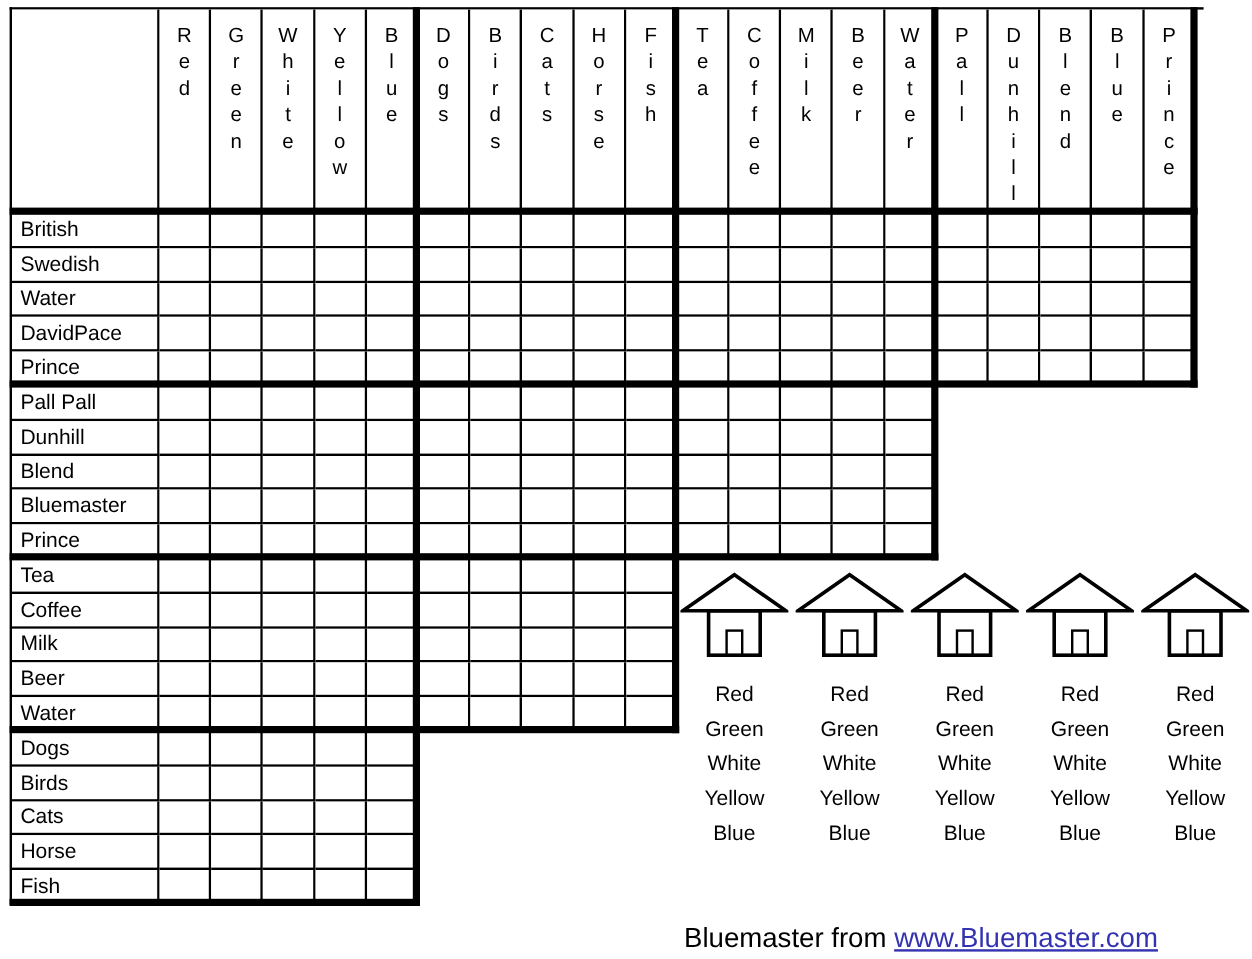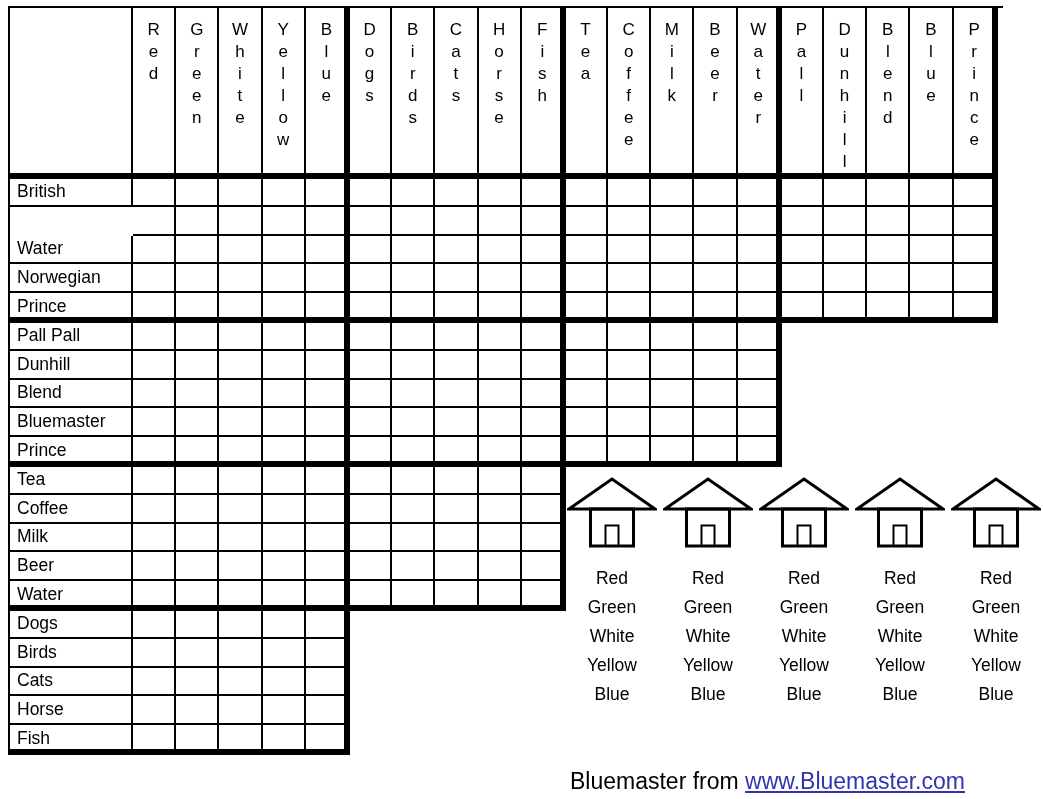--- a/index.html
+++ b/index.html
@@ -170,20 +170,23 @@
       <div class="cell blank" style="grid-area: 2 / 12;"></div>
       <div class="cell blank" style="grid-area: 2 / 13;"></div>
       <div class="cell blank" style="grid-area: 2 / 14;"></div>
       <div class="cell blank" style="grid-area: 2 / 15;"></div>
       <div class="cell blank" style="grid-area: 2 / 16;"></div>
       <div class="cell blank" style="grid-area: 2 / 17;"></div>
       <div class="cell blank" style="grid-area: 2 / 18;"></div>
       <div class="cell blank" style="grid-area: 2 / 19;"></div>
       <div class="cell blank" style="grid-area: 2 / 20;"></div>
       <div class="cell blank" style="grid-area: 2 / 21;"></div>
+      <div class="cell rowlabel" style="grid-area: 3 / 1;">
+        <span>Swedish</span>
+      </div>
       <div class="cell blank" style="grid-area: 3 / 2;"></div>
       <div class="cell blank" style="grid-area: 3 / 3;"></div>
       <div class="cell blank" style="grid-area: 3 / 4;"></div>
       <div class="cell blank" style="grid-area: 3 / 5;"></div>
       <div class="cell blank" style="grid-area: 3 / 6;"></div>
       <div class="cell blank" style="grid-area: 3 / 7;"></div>
       <div class="cell blank" style="grid-area: 3 / 8;"></div>
       <div class="cell blank" style="grid-area: 3 / 9;"></div>
       <div class="cell blank" style="grid-area: 3 / 10;"></div>
       <div class="cell blank" style="grid-area: 3 / 11;"></div>
@@ -214,21 +217,21 @@
       <div class="cell blank" style="grid-area: 4 / 13;"></div>
       <div class="cell blank" style="grid-area: 4 / 14;"></div>
       <div class="cell blank" style="grid-area: 4 / 15;"></div>
       <div class="cell blank" style="grid-area: 4 / 16;"></div>
       <div class="cell blank" style="grid-area: 4 / 17;"></div>
       <div class="cell blank" style="grid-area: 4 / 18;"></div>
       <div class="cell blank" style="grid-area: 4 / 19;"></div>
       <div class="cell blank" style="grid-area: 4 / 20;"></div>
       <div class="cell blank" style="grid-area: 4 / 21;"></div>
       <div class="cell rowlabel" style="grid-area: 5 / 1;">
-        <span>Norwegian</span>
+        <span>DavidPace</span>
       </div>
       <div class="cell blank" style="grid-area: 5 / 2;"></div>
       <div class="cell blank" style="grid-area: 5 / 3;"></div>
       <div class="cell blank" style="grid-area: 5 / 4;"></div>
       <div class="cell blank" style="grid-area: 5 / 5;"></div>
       <div class="cell blank" style="grid-area: 5 / 6;"></div>
       <div class="cell blank" style="grid-area: 5 / 7;"></div>
       <div class="cell blank" style="grid-area: 5 / 8;"></div>
       <div class="cell blank" style="grid-area: 5 / 9;"></div>
       <div class="cell blank" style="grid-area: 5 / 10;"></div>

